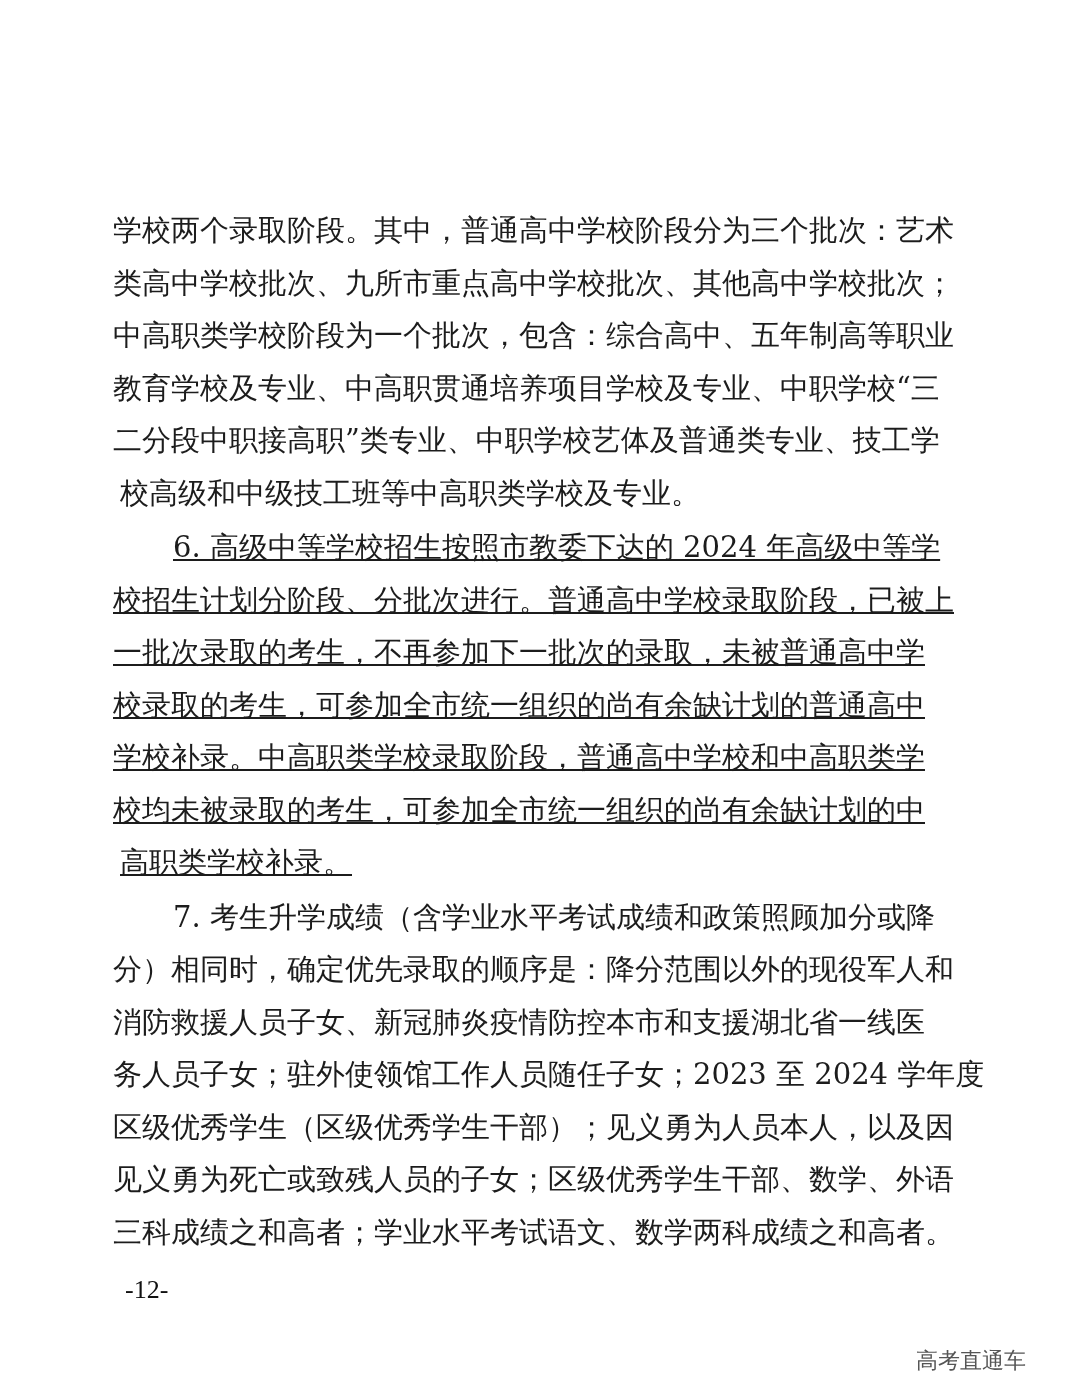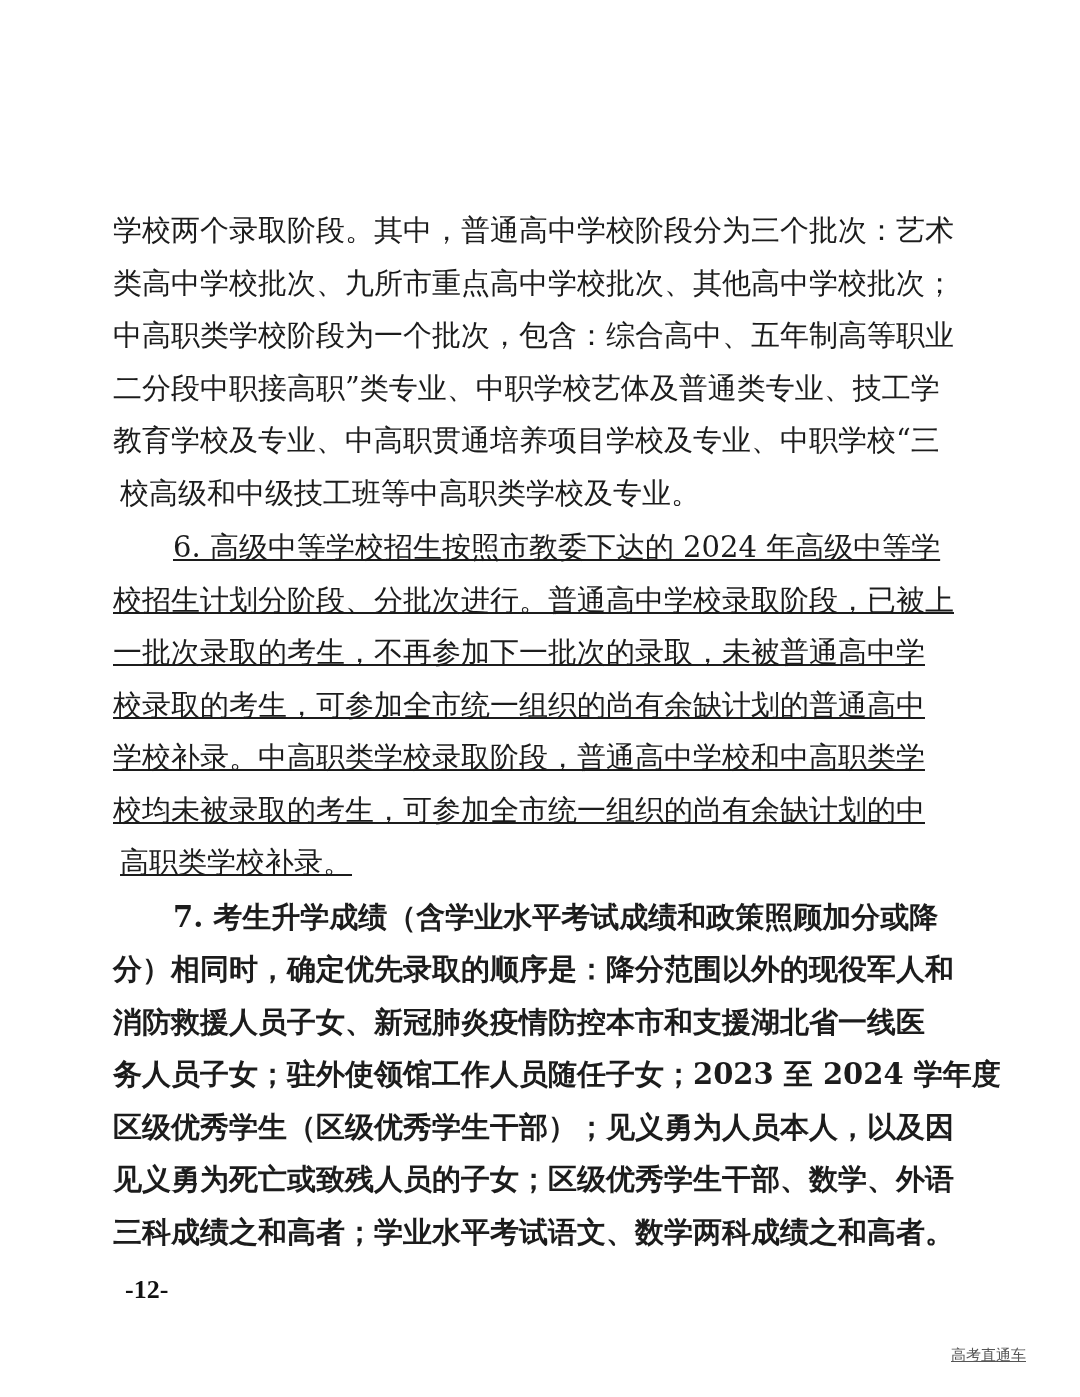--- a/index.html
+++ b/index.html
@@ -9,49 +9,49 @@
   }
   .page { position: absolute; left: 113px; top: 204px; width: 805px; }
   .line {
     height: 52.5px; line-height: 52.5px; font-size: 29px; white-space: nowrap;
     text-align: justify; text-align-last: justify; letter-spacing: 0px;
   }
   .line.last { text-align-last: left; margin-left: 7px; }
   .indent { padding-left: 60px; }
   .page-number {
     position: absolute; left: 125px; top: 1275px; font-family: "Liberation Serif", serif;
-    font-weight: bold; font-size: 26px; color: #111;
+    font-weight: normal; font-size: 26px; color: #111;
   }
   .watermark {
     position: absolute; left: 546px; top: 1346px; width: 480px; text-align: right;
-    font-family: "DejaVu Sans", "Liberation Sans", sans-serif; font-size: 15px; color: #555; text-decoration: underline;
+    font-family: "DejaVu Sans", "Liberation Sans", sans-serif; font-size: 22px; color: #555;
   }
 </style>
 </head>
 <body>
 
 <div class="page">
   <div>
     <div class="line">学校两个录取阶段。其中，普通高中学校阶段分为三个批次：艺术</div>
     <div class="line">类高中学校批次、九所市重点高中学校批次、其他高中学校批次；</div>
     <div class="line">中高职类学校阶段为一个批次，包含：综合高中、五年制高等职业</div>
+    <div class="line">教育学校及专业、中高职贯通培养项目学校及专业、中职学校“三</div>
     <div class="line">二分段中职接高职”类专业、中职学校艺体及普通类专业、技工学</div>
-    <div class="line">教育学校及专业、中高职贯通培养项目学校及专业、中职学校“三</div>
     <div class="line last">校高级和中级技工班等中高职类学校及专业。</div>
   </div>
   <div style="margin-top:2px;text-decoration:underline;">
     <div class="line indent">6. 高级中等学校招生按照市教委下达的 2024 年高级中等学</div>
     <div class="line">校招生计划分阶段、分批次进行。普通高中学校录取阶段，已被上</div>
     <div class="line">一批次录取的考生，不再参加下一批次的录取，未被普通高中学</div>
     <div class="line">校录取的考生，可参加全市统一组织的尚有余缺计划的普通高中</div>
     <div class="line">学校补录。中高职类学校录取阶段，普通高中学校和中高职类学</div>
     <div class="line">校均未被录取的考生，可参加全市统一组织的尚有余缺计划的中</div>
     <div class="line last">高职类学校补录。</div>
   </div>
-  <div style="margin-top:2px;font-weight:bold;">
+  <div style="margin-top:2px;">
     <div class="line indent">7. 考生升学成绩（含学业水平考试成绩和政策照顾加分或降</div>
     <div class="line">分）相同时，确定优先录取的顺序是：降分范围以外的现役军人和</div>
     <div class="line">消防救援人员子女、新冠肺炎疫情防控本市和支援湖北省一线医</div>
     <div class="line">务人员子女；驻外使领馆工作人员随任子女；2023 至 2024 学年度</div>
     <div class="line">区级优秀学生（区级优秀学生干部）；见义勇为人员本人，以及因</div>
     <div class="line">见义勇为死亡或致残人员的子女；区级优秀学生干部、数学、外语</div>
     <div class="line">三科成绩之和高者；学业水平考试语文、数学两科成绩之和高者。</div>
   </div>
 </div>
 

